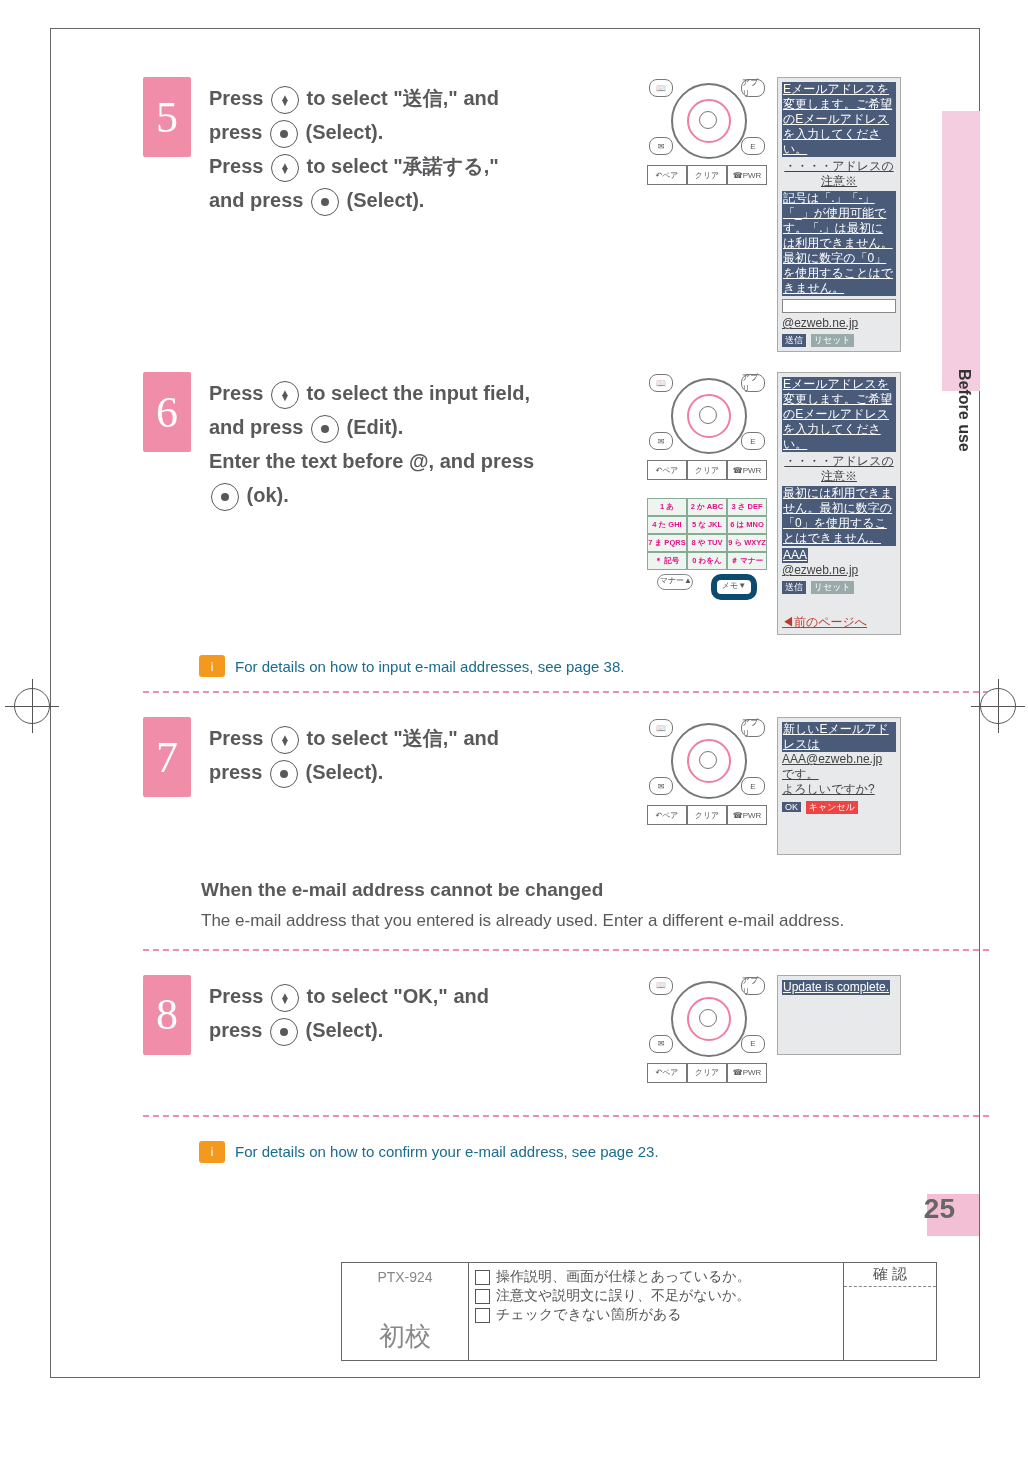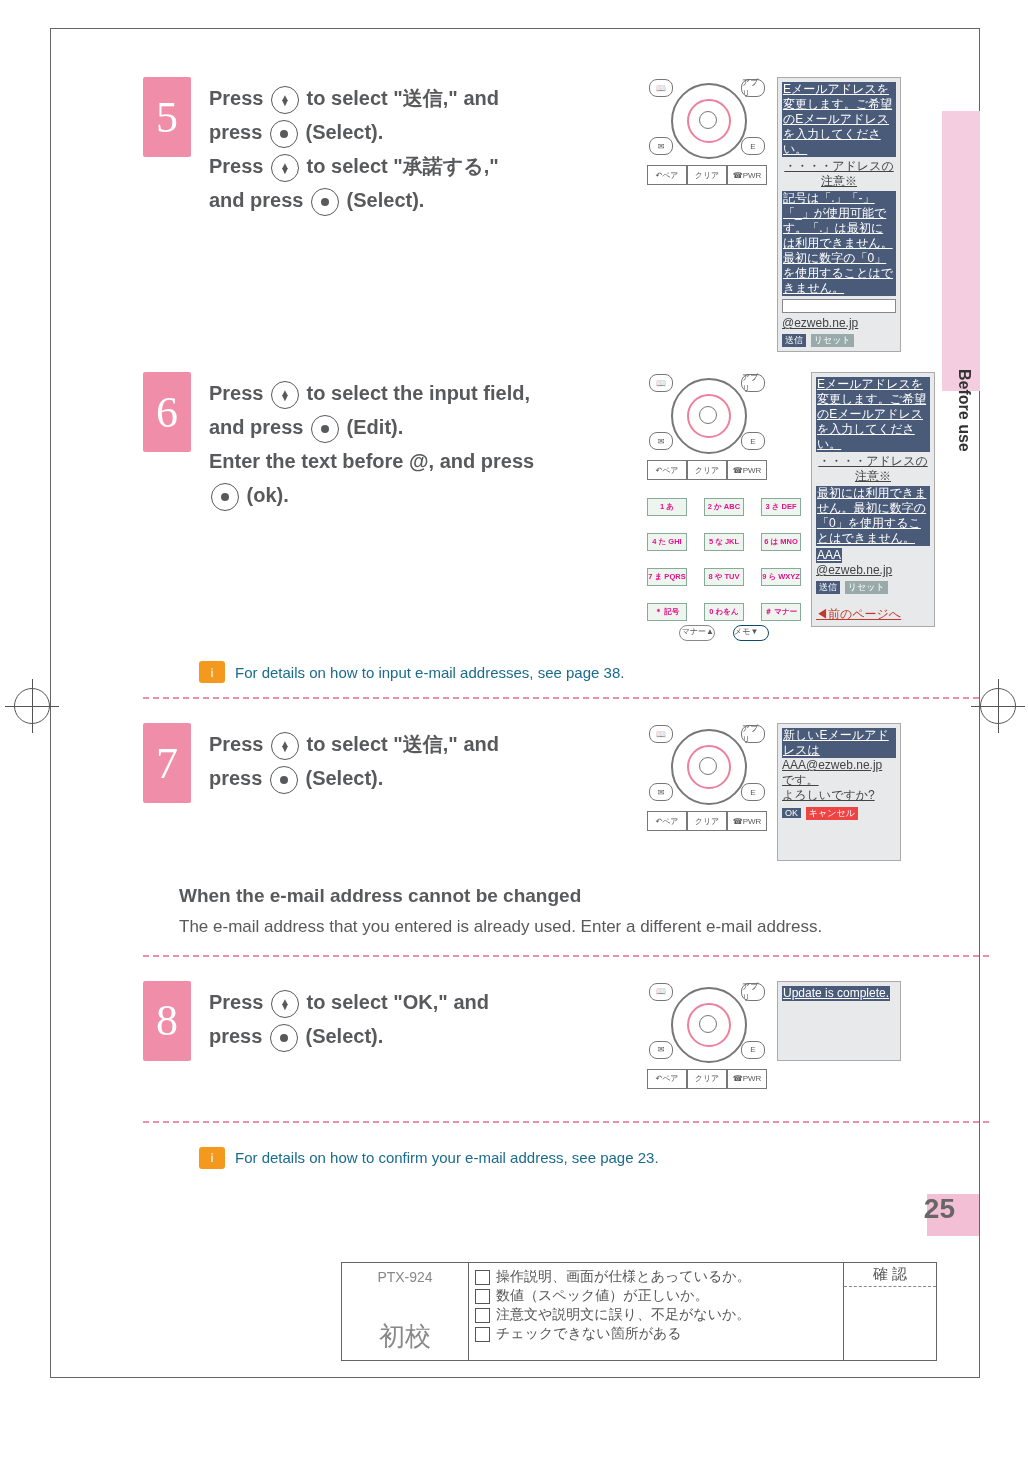--- a/index.html
+++ b/index.html
@@ -49,39 +49,39 @@
   .ring-outer{position:absolute;left:24px;top:6px;width:72px;height:72px;border:2px solid #777;border-radius:50%;}
   .ring-inner{position:absolute;left:40px;top:22px;width:40px;height:40px;border:2px solid #ee7f9e;border-radius:50%;}
   .ring-center{position:absolute;left:52px;top:34px;width:16px;height:16px;border:1px solid #777;border-radius:50%;}
   .pill{position:absolute;border:1px solid #777;border-radius:8px;font-size:8px;display:flex;align-items:center;justify-content:center;background:#fff;}
   .pill.tl{left:2px;top:2px;width:22px;height:16px;}
   .pill.tr{right:2px;top:2px;width:22px;height:16px;}
   .pill.bl{left:2px;top:60px;width:22px;height:16px;}
   .pill.br{right:2px;top:60px;width:22px;height:16px;}
   .bar3{position:absolute;left:0;top:88px;width:120px;display:flex;}
   .bar3 div{flex:1;border:1px solid #777;height:18px;font-size:8px;display:flex;align-items:center;justify-content:center;}
-  .keypad{display:grid;grid-template-columns:repeat(3,40px);grid-auto-rows:18px;gap:17px;margin-top:0;}
+  .keypad{display:grid;grid-template-columns:repeat(3,40px);grid-auto-rows:18px;gap:0;margin-top:0;}
   .keypad .k{border:1px solid #8a9;font-size:7.5px;display:flex;align-items:center;justify-content:center;background:#eef5ef;color:#e2118a;font-weight:bold;}
   .screen{
     width:124px;min-height:120px;background:#e8e9ea;border:1px solid #aaa;
     font-size:10px;color:#444;padding:4px;box-sizing:border-box;position:relative;
   }
   .screen .hl{background:#4a5b7a;color:#fff;padding:0 1px;display:inline-block;}
   .screen .btn{background:#4a5b7a;color:#fff;font-size:9px;padding:0 3px;display:inline-block;margin-right:2px;}
   .screen .small{font-size:12px;line-height:1.25;text-decoration:underline;}
 
   .btn-icon{display:inline-flex;vertical-align:middle;width:26px;height:26px;border:1.5px solid #58595b;border-radius:50%;align-items:center;justify-content:center;margin:0 2px;font-size:12px;}
   .btn-icon.dot::after{content:"";width:8px;height:8px;background:#58595b;border-radius:50%;}
   .btn-icon.arrows{flex-direction:column;line-height:0.5;font-size:10px;}
 
   .note{display:flex;align-items:center;gap:10px;font-size:15px;color:#1a6b8c;margin:8px 0 12px 56px;}
   .note-icon{width:26px;height:22px;background:#f39a1e;border-radius:3px;display:flex;align-items:center;justify-content:center;color:#fff;font-size:12px;}
   .dashed{border:none;border-top:2px dashed #ee8fa8;margin:14px 0 24px 0;}
 
-  .sub-section{margin:10px 0 8px 36px;font-size:17px;line-height:1.55;}
+  .sub-section{margin:10px 0 8px 58px;font-size:17px;line-height:1.55;}
   .sub-section .title{font-weight:bold;font-size:19px;margin-bottom:4px;}
 
   .page-num{position:absolute;right:24px;bottom:152px;font-size:28px;font-weight:bold;color:#666;}
   .page-pink{position:absolute;right:0;bottom:141px;width:52px;height:42px;background:#f3bfd4;z-index:-1;}
 
   
   .proof{
     position:absolute;left:290px;bottom:16px;width:594px;border:1.5px solid #666;display:flex;font-size:15px;color:#555;
     z-index:4;background:#fff;
   }
@@ -176,34 +176,34 @@
                 <div class="k">6 は MNO</div>
               <div class="k">7 ま PQRS</div>
                 <div class="k">8 や TUV</div>
                 <div class="k">9 ら WXYZ</div>
               <div class="k">＊ 記号</div>
                 <div class="k">0 わをん</div>
                 <div class="k">＃ マナー</div>
             </div>
             <div style="display:flex;gap:18px;margin-top:4px;justify-content:center;">
               <div style="border:1px solid #888;border-radius:10px;width:34px;height:14px;font-size:8px;text-align:right;">マナー▲</div>
-              <div style="border:1px solid #0c4a6e;border-radius:10px;width:34px;height:14px;font-size:8px;">メモ▼</div>
+              <div style="border:6px solid #0c4a6e;border-radius:10px;width:34px;height:14px;font-size:8px;text-align:center;">メモ▼</div>
             </div>
           </div>
           <div class="screen">
             <div class="small hl">Eメールアドレスを変更します。ご希望のEメールアドレスを入力してください。</div>
             <div class="small" style="text-align:center;margin:2px 0;"><span>・・・・アドレスの注意※</span></div>
             <div class="small hl">最初には利用できません。最初に数字の「0」を使用することはできません。</div>
             <div class="small hl" style="margin-top:2px;">AAA</div>
             <div class="small">@ezweb.ne.jp</div>
             <div style="margin-top:3px;">
               <span class="btn">送信</span>
               <span class="btn" style="background:#9aa;">リセット</span>
             </div>
-            <div class="small" style="color:#c0392b;margin-top:13px;">◀前のページへ</div>
+            <div class="small" style="color:#c0392b;margin-top:21px;">◀前のページへ</div>
           </div>
         </div>
       </div>
 
       <div class="note">
         <span class="note-icon">ℹ</span>
         <span>For details on how to input e-mail addresses, see page 38.</span>
       </div>
       <hr class="dashed">
 
@@ -290,24 +290,20 @@
         <div style="font-size:14px;color:#888;">PTX-924</div>
         <div style="font-size:26px;color:#888;margin-top:34px;">初校</div>
       </div>
       <div class="col2">
         <div class="check-line">
             <span class="box"></span>
             <span>操作説明、画面が仕様とあっているか。</span>
           </div>
         <div class="check-line">
             <span class="box"></span>
-            <span>数値（スペック値）が正しいか。</span>
-          </div>
-        <div class="check-line">
-            <span class="box"></span>
             <span>注意文や説明文に誤り、不足がないか。</span>
           </div>
         <div class="check-line">
             <span class="box"></span>
             <span>チェックできない箇所がある</span>
           </div>
       </div>
       <div class="col3">
         <div class="t">確 認</div>
       </div>

